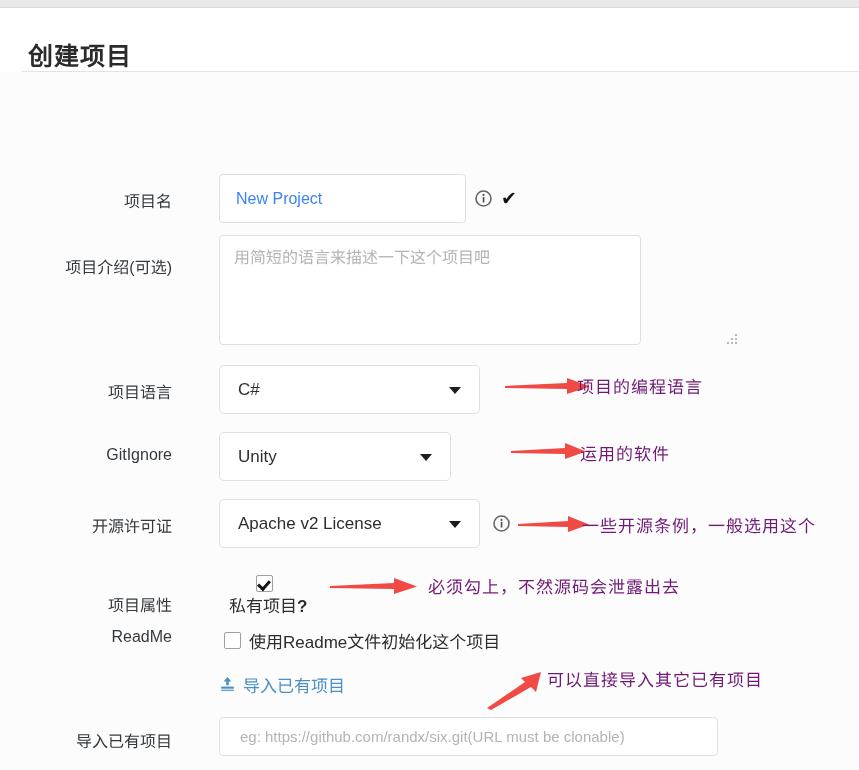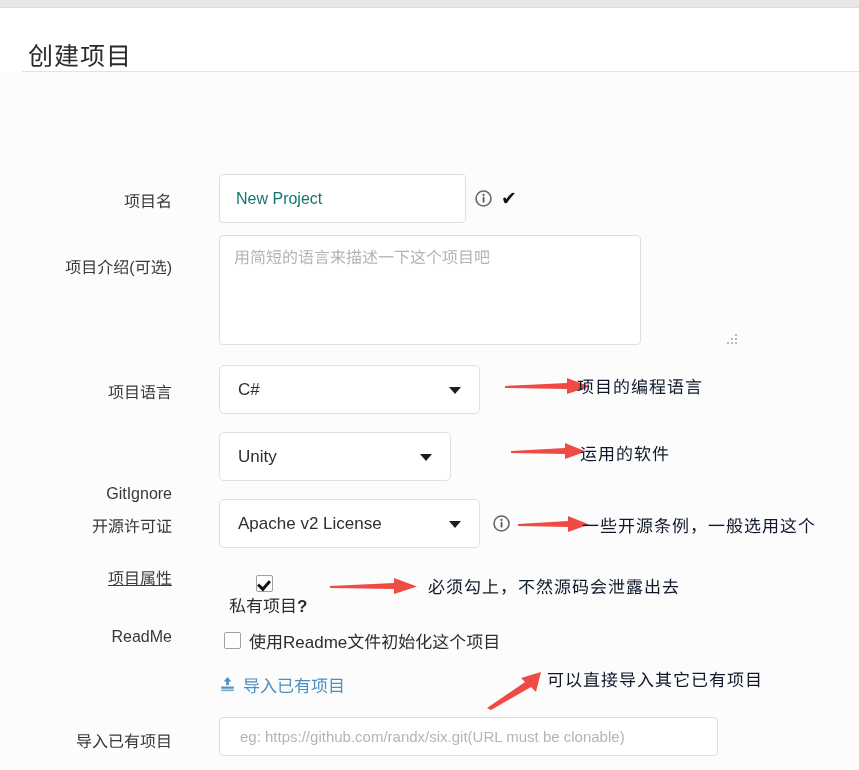--- a/index.html
+++ b/index.html
@@ -27,21 +27,21 @@
     left: 0; top: 8px;
     width: 859px;
     height: 62px;
     background: #ffffff;
   }
   .page-title {
     position: absolute;
     left: 28px;
     top: 28px;
     font-size: 25px;
-    font-weight: normal;
+    font-weight: bold;
     color: #2b2b2b;
     letter-spacing: 1px;
   }
   .header-rule {
     position: absolute;
     left: 22px;
     top: 71px;
     width: 837px;
     height: 1px;
     background: #e3e3e3;
@@ -61,21 +61,21 @@
     font-family: "Liberation Sans", "DejaVu Sans", sans-serif;
     white-space: nowrap;
   }
   .field-box {
     position: absolute;
     box-sizing: border-box;
     background: #ffffff;
     border: 1px solid #dfdfdf;
     border-radius: 4px;
     font-size: 16px;
-    color: #0f766e;
+    color: #3b82f6;
     font-family: "Liberation Sans", "DejaVu Sans", sans-serif;
     outline: none;
   }
   .field-box::placeholder { color: #b4b4b4; }
   #project-name-input {
     left: 219px; top: 102px;
     width: 247px; height: 49px;
     padding: 0 16px;
   }
   #project-desc-textarea {
@@ -179,21 +179,21 @@
     white-space: nowrap;
   }
   .import-link .upload-ico {
     margin-right: 7px;
     display: inline-flex;
     align-items: center;
   }
 
   .anno-text {
     position: absolute;
-    color: #0f172a;
+    color: #701a75;
     font-size: 17px;
     font-family: "DejaVu Serif", "Liberation Serif", serif;
     white-space: nowrap;
     letter-spacing: 1px;
   }
   .anno-arrow { position: absolute; }
 </style>
 </head>
 <body>
 
@@ -231,40 +231,40 @@
       </g>
     </svg>
   </span>
 
   <div class="lbl" style="left:58px; top:307px; width:114px;">项目语言</div>
   <div class="select-box" id="select-language">
     <span>C#</span>
     <span class="caret"></span>
   </div>
 
-  <div class="lbl" style="left:58px; top:374px; width:114px;margin-top:39px;">GitIgnore</div>
+  <div class="lbl" style="left:58px; top:374px; width:114px;">GitIgnore</div>
   <div class="select-box" id="select-gitignore">
     <span>Unity</span>
     <span class="caret"></span>
   </div>
 
   <div class="lbl" style="left:58px; top:441px; width:114px;">开源许可证</div>
   <div class="select-box" id="select-license">
     <span>Apache v2 License</span>
     <span class="caret"></span>
   </div>
   <span class="info-icon" style="left:493px; top:443px;">
     <svg width="17" height="17" viewBox="0 0 17 17">
       <circle cx="8.5" cy="8.5" r="7.5" fill="none" stroke="#666" stroke-width="1.6"></circle>
       <circle cx="8.5" cy="4.9" r="1.05" fill="#555"></circle>
       <rect x="7.7" y="6.9" width="1.7" height="5.6" fill="#555"></rect>
     </svg>
   </span>
 
-  <div class="lbl" style="left:58px; top:493px; width:114px;text-decoration:underline;">项目属性</div>
+  <div class="lbl" style="left:58px; top:520px; width:114px;">项目属性</div>
   <div class="checkbox-row" style="left:221px; top:503px;flex-direction:column;">
     <span class="cb checked"></span>
     <span class="cb-text"><span>私有项目</span><b>?</b></span>
   </div>
 
   <div class="lbl" style="left:58px; top:556px; width:114px;">ReadMe</div>
   <div class="checkbox-row" style="left:224px; top:556px;">
     <span class="cb"></span>
     <span class="cb-text">使用Readme文件初始化这个项目</span>
   </div>

